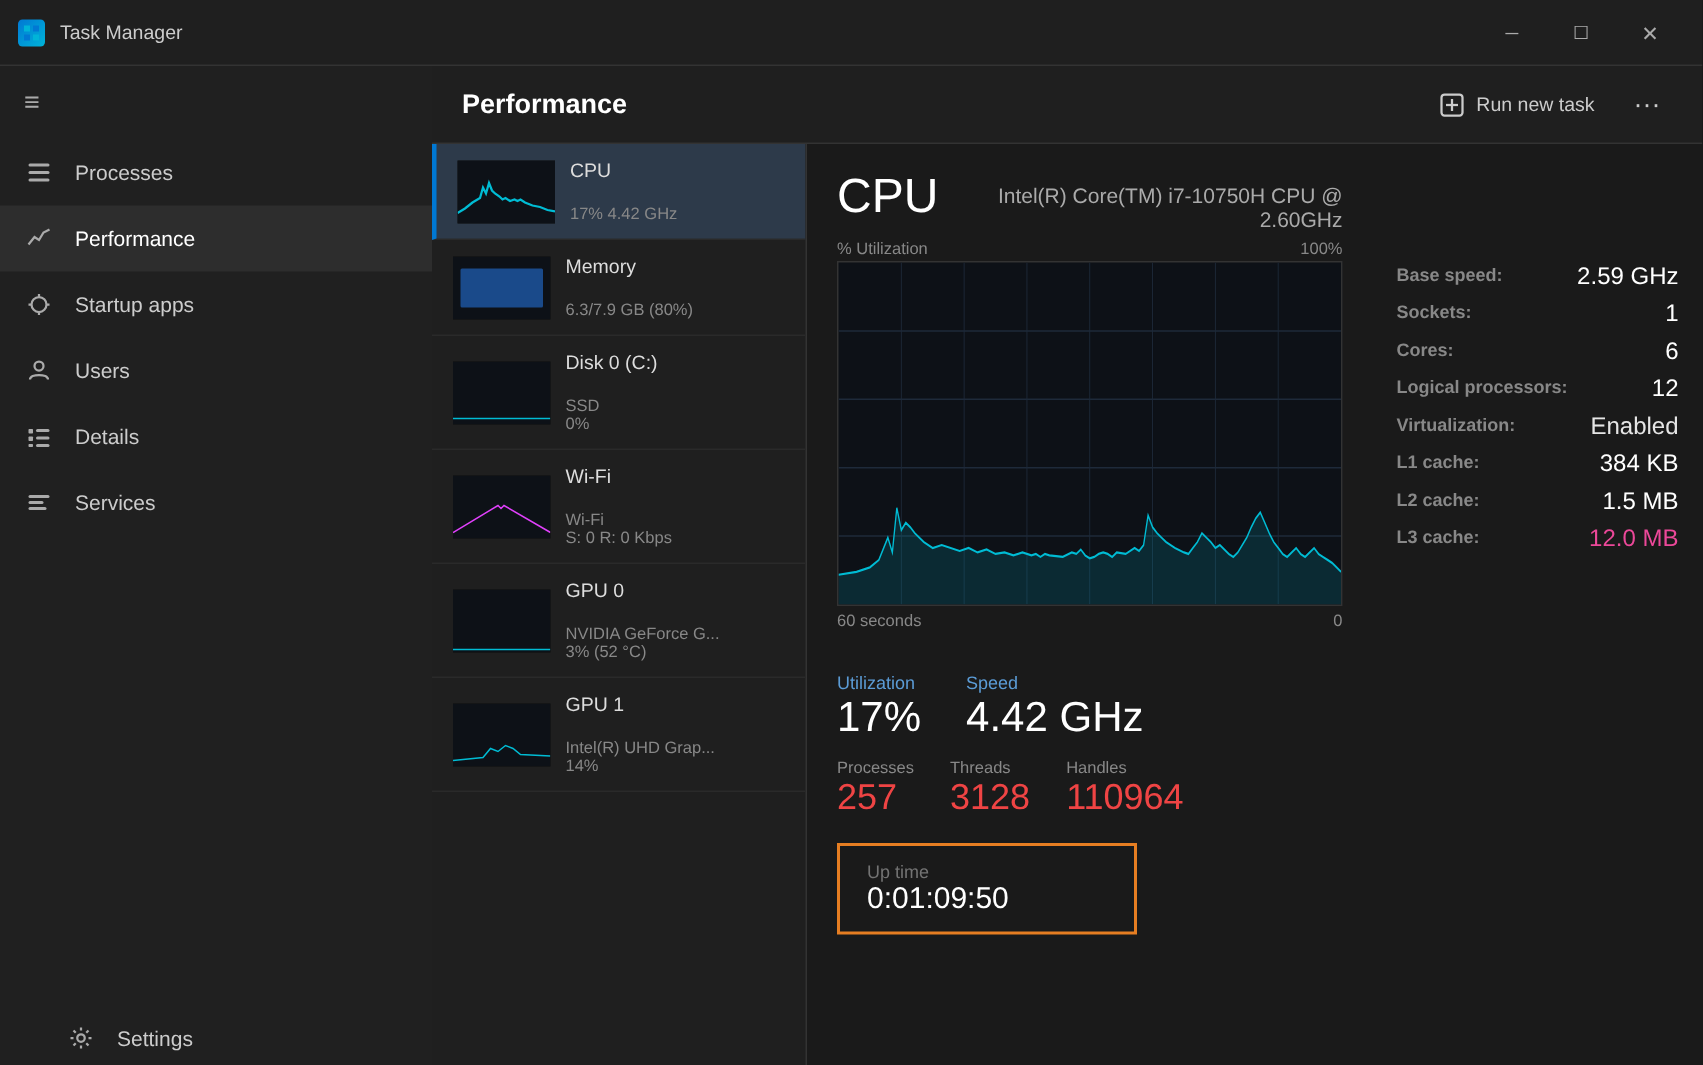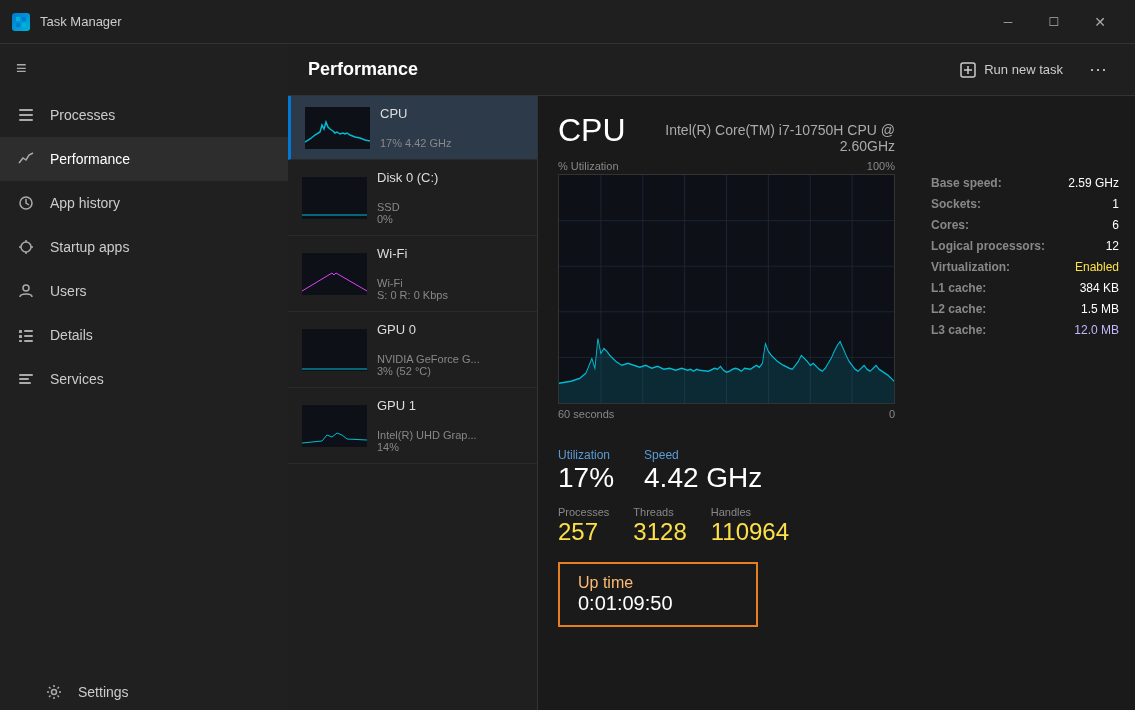--- a/index.html
+++ b/index.html
@@ -215,44 +215,44 @@
     .stat-block { }
     .stat-label { font-size: 12px; color: #5b9bd5; }
     .stat-value { font-size: 28px; font-weight: 300; color: #fff; }
     
     .pth-row {
       display: flex;
       gap: 24px;
       margin-bottom: 14px;
     }
     .pth-block .pth-label { font-size: 11px; color: #888; }
-    .pth-block .pth-value { font-size: 24px; font-weight: 300; color: #fde047; }
+    .pth-block .pth-value { font-size: 24px; font-weight: 300; color: #ef4444; }
     
     .uptime-box {
       border: 2px solid #e67e22;
       padding: 10px 18px;
       display: inline-block;
       min-width: 200px;
       margin-top: 2px;
     }
-    .uptime-label { font-size: 16px; color: #fdba74; }
+    .uptime-label { font-size: 12px; color: #737373; }
     .uptime-value { font-size: 20px; font-weight: 300; color: #fff; }
     
     #right-info {
       width: 220px;
       flex-shrink: 0;
       padding: 80px 16px 0 16px;
     }
     .info-row {
       display: flex;
       justify-content: space-between;
       margin-bottom: 7px;
     }
     .info-key { font-size: 12px; color: #888; font-weight: bold; }
-    .info-val { font-size: 12px; color: #5b9bd5; }
+    .info-val { font-size: 16px; color: #5b9bd5; }
     .info-val.white { color: #fff; }
 
     
     #detail-info-wrapper {
       display: flex;
       flex: 1;
       overflow: hidden;
     }
 
     
@@ -299,29 +299,20 @@
 
     <div class="sidebar-item active">
       <span class="si-icon">
         <svg width="16" height="16" viewBox="0 0 16 16" fill="none" stroke="#aaa" stroke-width="1.5">
           <polyline points="1,12 5,7 8,9 11,4 15,2"></polyline>
         </svg>
       </span>
       <span>Performance</span>
     </div>
 
-    <div class="sidebar-item">
-      <span class="si-icon">
-        <svg width="16" height="16" viewBox="0 0 16 16" fill="none" stroke="#aaa" stroke-width="1.5">
-          <circle cx="8" cy="8" r="6"></circle>
-          <polyline points="8,4 8,8 11,10"></polyline>
-        </svg>
-      </span>
-      <span>App history</span>
-    </div>
 
     <div class="sidebar-item">
       <span class="si-icon">
         <svg width="16" height="16" viewBox="0 0 16 16" fill="none" stroke="#aaa" stroke-width="1.5">
           <circle cx="8" cy="8" r="5"></circle>
           <line x1="8" y1="3" x2="8" y2="1"></line>
           <line x1="8" y1="13" x2="8" y2="15"></line>
           <line x1="3" y1="8" x2="1" y2="8"></line>
           <line x1="13" y1="8" x2="15" y2="8"></line>
         </svg>
@@ -401,20 +392,31 @@
             <svg width="65" height="42" viewBox="0 0 65 42" style="background:#0d1117;">
               <polyline points="0,35 5,32 10,28 15,25 17,18 19,22 21,15 23,20 25,22 28,24 30,26 32,25 35,27 38,26 40,27 42,26 45,28 50,30 55,31 60,33 65,34" fill="none" stroke="#00bcd4" stroke-width="1.5"></polyline>
             </svg>
           </div>
           <div class="resource-info">
             <div class="resource-name">CPU</div>
             <div class="resource-sub">17% 4.42 GHz</div>
           </div>
         </div>
 
+        <div class="resource-item">
+          <div class="resource-thumb">
+            <svg width="65" height="42" viewBox="0 0 65 42" style="background:#0d1117;">
+              <rect x="5" y="8" width="55" height="26" fill="#1a4a8a" rx="1"></rect>
+            </svg>
+          </div>
+          <div class="resource-info">
+            <div class="resource-name">Memory</div>
+            <div class="resource-sub">6.3/7.9 GB (80%)</div>
+          </div>
+        </div>
 
         <div class="resource-item">
           <div class="resource-thumb">
             <svg width="65" height="42" viewBox="0 0 65 42" style="background:#0d1117;">
               <line x1="0" y1="38" x2="65" y2="38" stroke="#00bcd4" stroke-width="1"></line>
             </svg>
           </div>
           <div class="resource-info">
             <div class="resource-name">Disk 0 (C:)</div>
             <div class="resource-sub">SSD</div>
@@ -552,32 +554,32 @@
             <div class="info-row">
               <span class="info-key">Cores:</span>
               <span class="info-val white" style="color: rgb(255, 255, 255);">6</span>
             </div>
             <div class="info-row">
               <span class="info-key">Logical processors:</span>
               <span class="info-val white" style="color: rgb(255, 255, 255);">12</span>
             </div>
             <div class="info-row">
               <span class="info-key">Virtualization:</span>
-              <span class="info-val white" style="color: #fde047;">Enabled</span>
+              <span class="info-val white" style="color: #e5e5e5;">Enabled</span>
             </div>
             <div class="info-row">
               <span class="info-key">L1 cache:</span>
               <span class="info-val white" style="color: rgb(255, 255, 255);">384 KB</span>
             </div>
             <div class="info-row">
               <span class="info-key">L2 cache:</span>
               <span class="info-val white" style="color: rgb(255, 255, 255);">1.5 MB</span>
             </div>
             <div class="info-row">
               <span class="info-key">L3 cache:</span>
-              <span class="info-val white" style="color: #c4b5fd;">12.0 MB</span>
+              <span class="info-val white" style="color: #ec4899;">12.0 MB</span>
             </div>
           </div>
 
       </div>
     </div>
   </div>
 </div>
 
 </body></html>

